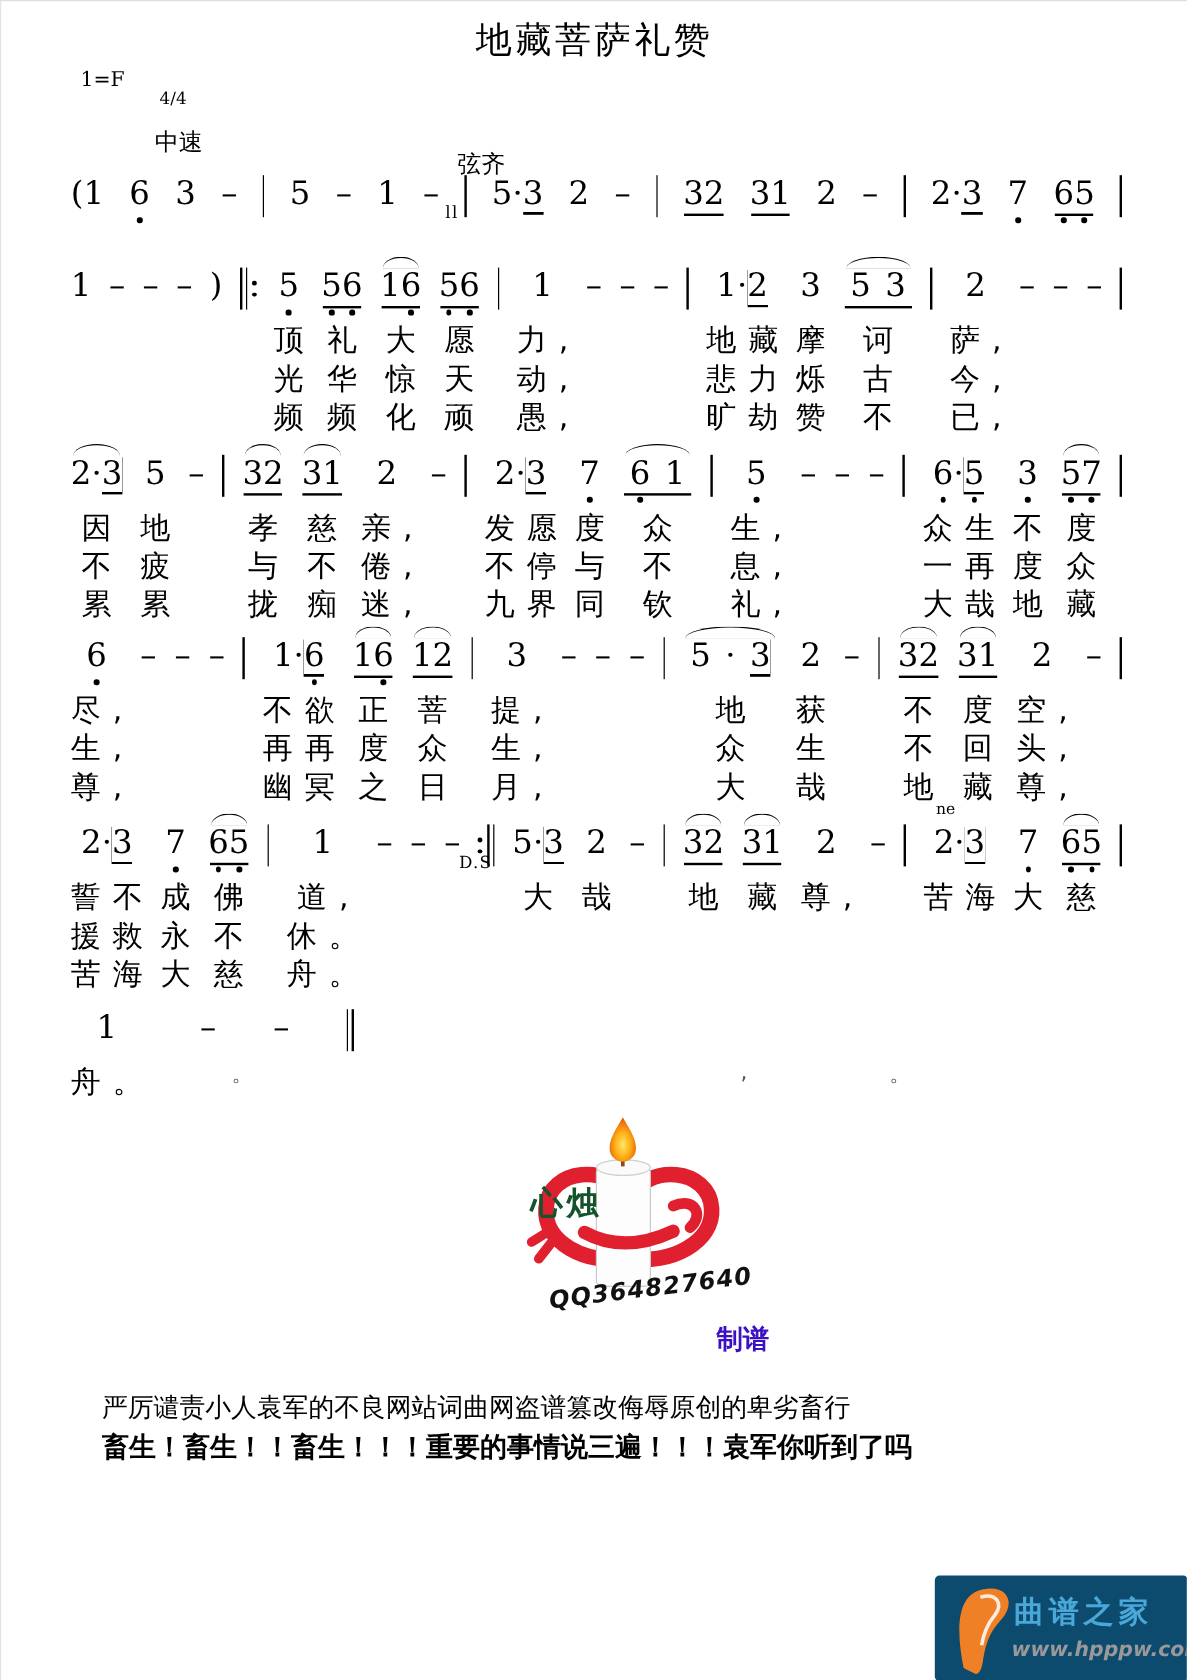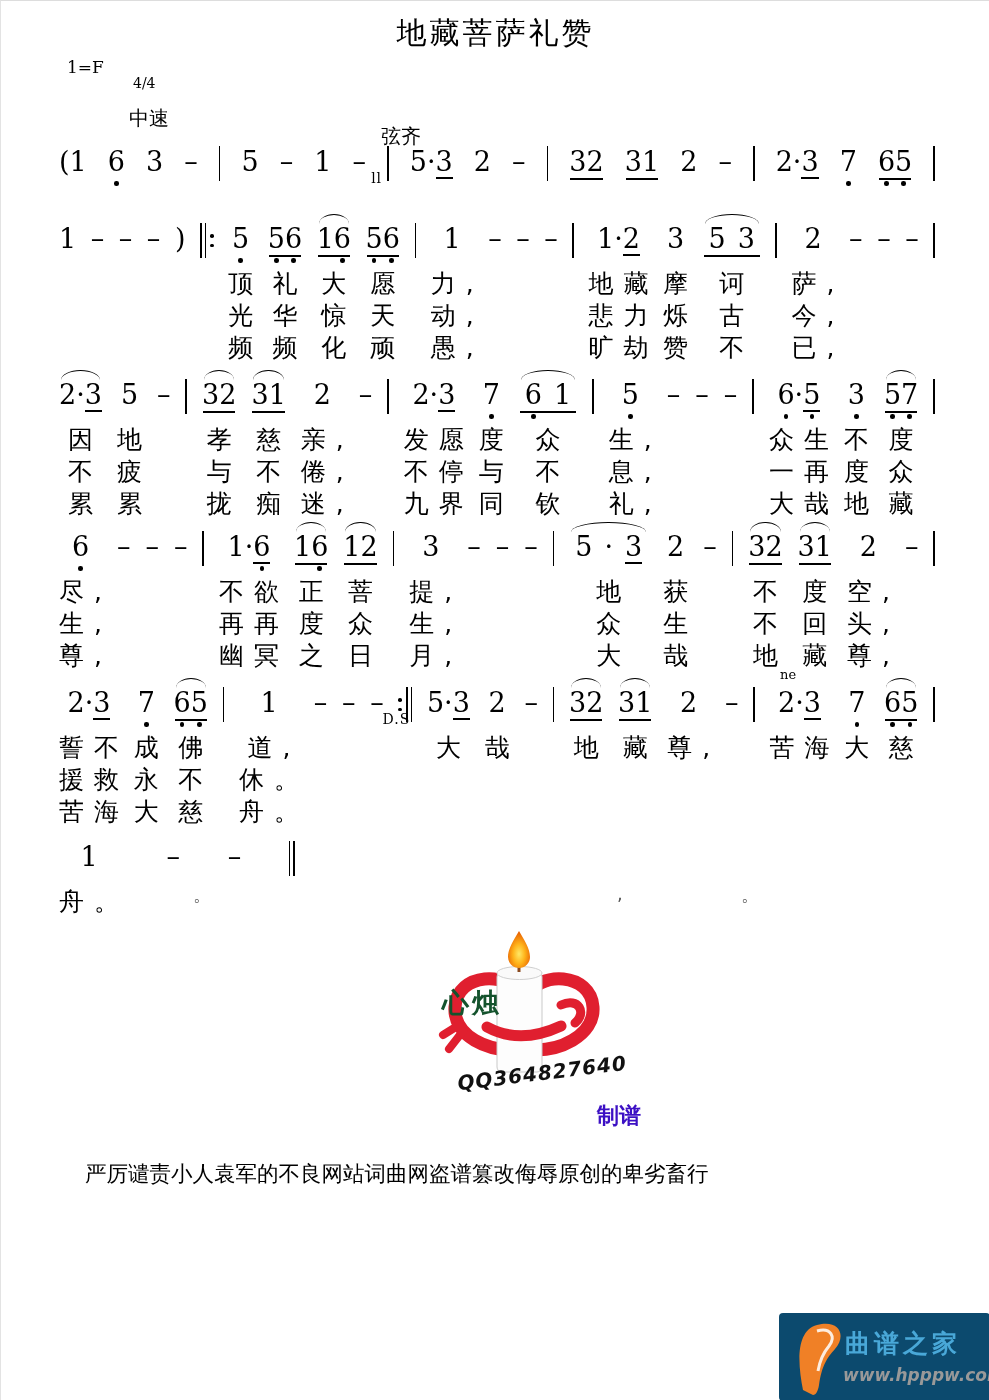--- a/index.html
+++ b/index.html
@@ -1681,20 +1681,21 @@
       <rect x="88.5" y="36" width="3" height="9" fill="#8a4a1f"></rect>
       <path d="M90,4 C95,13 101,21 101,30 a11,11 0 1,1 -22,0 C79,21 85,13 90,4" fill="url(#fg)"></path>
     </svg>
   </div>
   <div class="logo-name">心烛</div>
   <div class="logo-suffix">制谱</div>
   <div class="logo-qq">QQ364827640</div>
 
   <div class="footer">
     <div class="fline">严厉谴责小人袁军的不良网站词曲网盗谱篡改侮辱原创的卑劣畜行</div>
+    <div class="fline bold">畜生！畜生！！畜生！！！重要的事情说三遍！！！袁军你听到了吗</div>
   </div>
 
   <div class="wm">
     <svg width="58" height="80" viewBox="0 0 58 80" style="position:absolute;left:8px;top:6px">
       <path d="M30,6 C52,0 60,16 48,30 C40,39 35,46 32,66 C31,72 29,76 26,76 L16,71 C11,46 8,12 30,6 Z" fill="#f08026"></path>
       <path d="M30,12 C44,8 49,18 42,27 C37,33 33,40 31,52" fill="none" stroke="#ffffff" stroke-width="3" opacity="0.85"></path>
     </svg>
     <div class="wm-name">曲谱之家</div>
     <div class="wm-url">www.hpppw.com</div>
   </div>

